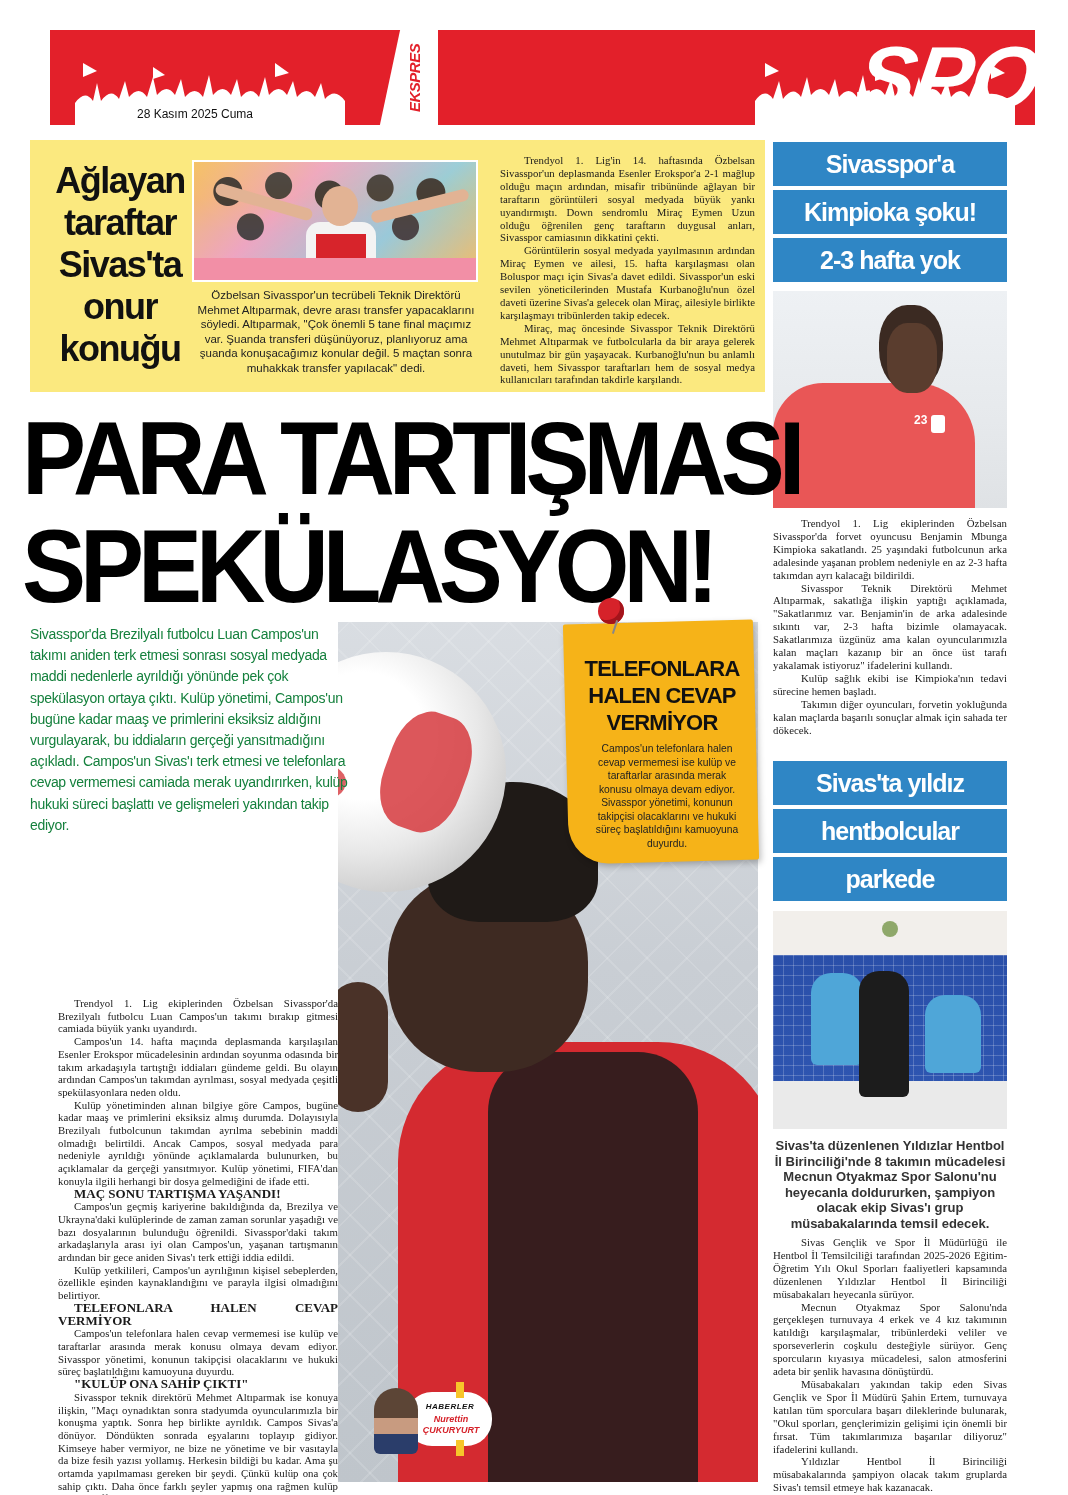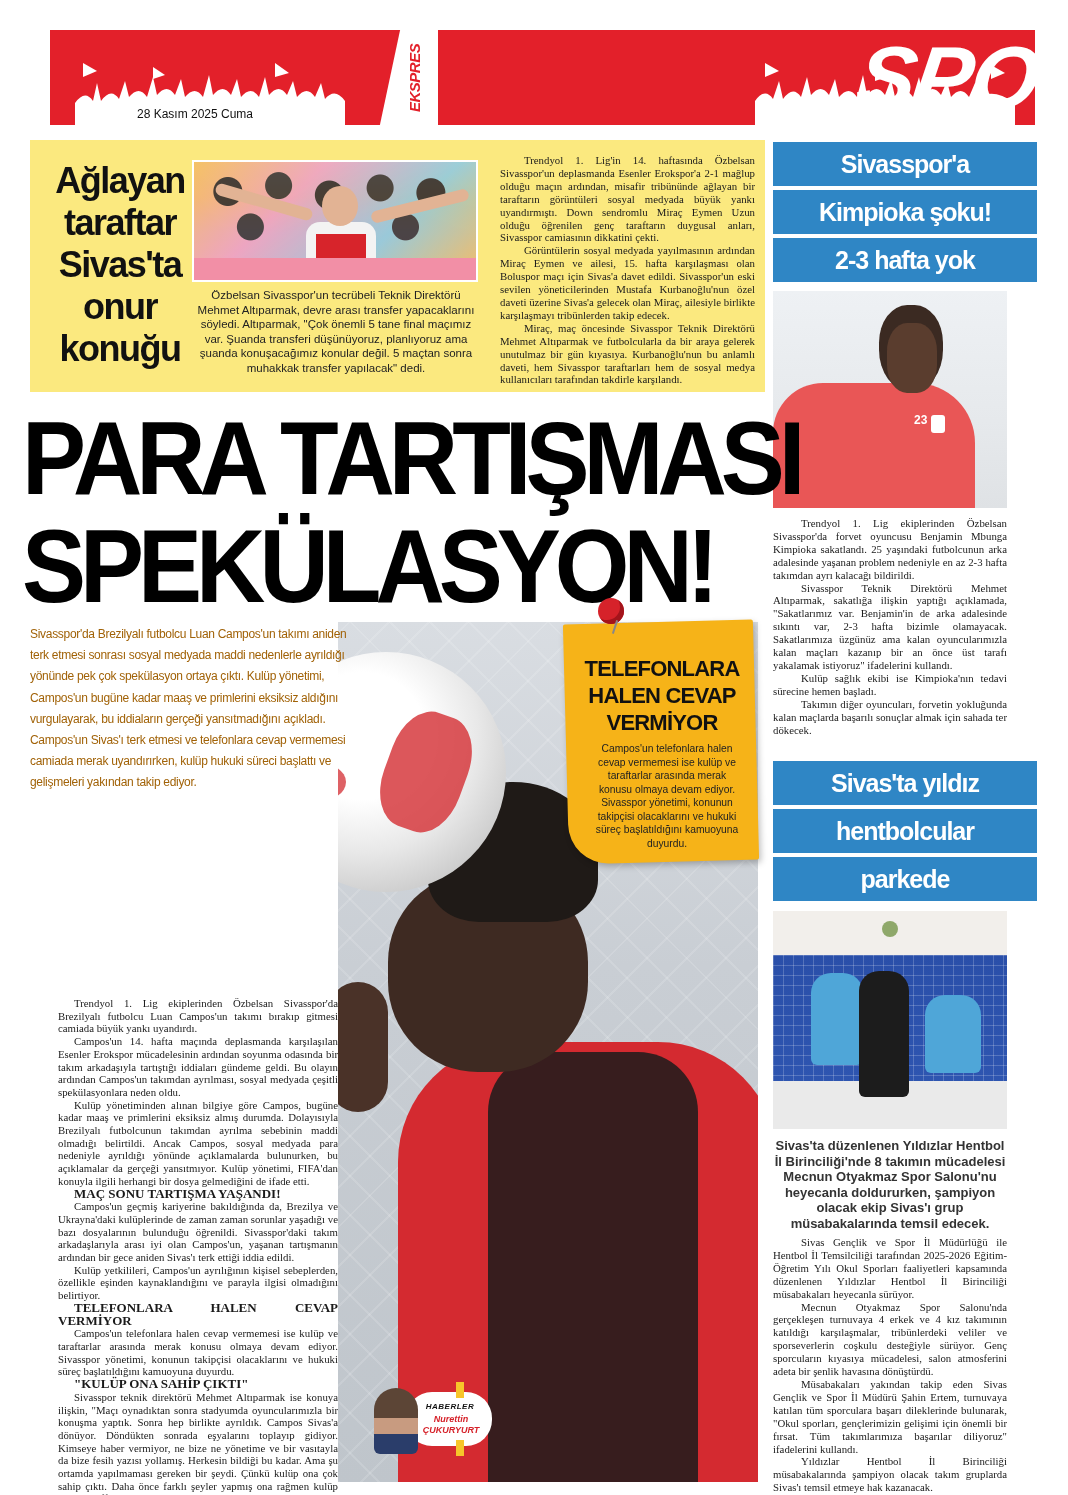--- a/index.html
+++ b/index.html
@@ -36,21 +36,21 @@
   .y-photo .kid-shirt { position: absolute; left: 112px; top: 60px; width: 70px; height: 62px; background: #f3f3f3; border-radius: 14px 14px 0 0; }
   .y-photo .flag { position: absolute; left: 122px; top: 72px; width: 50px; height: 26px; background: #d7242b; }
   .y-photo .arm-l { position: absolute; left: 20px; top: 34px; width: 100px; height: 12px; background: #e2b394; transform: rotate(16deg); border-radius: 6px; }
   .y-photo .arm-r { position: absolute; left: 176px; top: 38px; width: 100px; height: 12px; background: #e2b394; transform: rotate(-14deg); border-radius: 6px; }
   .y-photo .bed { position: absolute; left: 0; right: 0; bottom: 0; height: 22px; background: #f28fa6; }
   .y-caption { position: absolute; left: 162px; top: 148px; width: 288px; font-family: "Liberation Sans", sans-serif; font-size: 11.5px; line-height: 14.6px; text-align: center; color: #222; }
   .y-body { position: absolute; left: 470px; top: 14px; width: 255px; font-size: 10.8px; line-height: 12.9px; text-align: justify; color: #1a1a1a; }
   .y-body p { text-indent: 24px; }
 
   
-  .blue-head { position: absolute; left: 773px; width: 264px; }
+  .blue-head { position: absolute; left: 773px; width: 234px; }
   .blue-bar { height: 44px; background: #2f86c5; margin-bottom: 4px; color: #fff; font-family: "Liberation Sans", sans-serif; font-weight: 900; font-size: 25px; letter-spacing: -1px; text-align: center; line-height: 44px; white-space: nowrap; }
   .right-photo { position: absolute; left: 773px; width: 234px; overflow: hidden; }
   .kimp-photo { top: 291px; height: 217px; background: linear-gradient(180deg,#eef1f4 0%, #e6e9ec 60%, #dfe2e5 100%); }
   .kimp-photo .head { position: absolute; left: 106px; top: 14px; width: 64px; height: 86px; border-radius: 44% 44% 48% 48%; background: #3b2a22; }
   .kimp-photo .face { position: absolute; left: 114px; top: 32px; width: 50px; height: 70px; border-radius: 40%; background: #5a3d2e; }
   .kimp-photo .shirt { position: absolute; left: 0; top: 92px; width: 202px; height: 140px; background: #e95656; border-radius: 50px 60px 0 0; }
   .kimp-photo .num { position: absolute; left: 116px; top: 122px; color: #fff; font-family: "Liberation Sans", sans-serif; font-weight: 700; font-size: 12px; margin-left: 25px; }
   .kimp-photo .crest { position: absolute; left: 158px; top: 124px; width: 14px; height: 18px; background: #fff; border-radius: 3px; }
   .kimp-body { position: absolute; left: 773px; top: 517px; width: 234px; font-size: 10.8px; line-height: 12.9px; text-align: justify; color: #1a1a1a; }
   .kimp-body p { text-indent: 28px; }
@@ -82,21 +82,21 @@
   .athlete-vest { position: absolute; left: 150px; top: 430px; width: 210px; height: 430px; border-radius: 60px 60px 0 0; background: #1b1b1b; opacity: .85; }
   .athlete-hand { position: absolute; left: -10px; top: 360px; width: 60px; height: 130px; border-radius: 30px; background: #4a3228; }
 
   .sticky { position: absolute; left: 566px; top: 622px; width: 190px; height: 240px; background: #f6b318; border-radius: 2px 2px 2px 40px; transform: rotate(-1.5deg); box-shadow: 2px 3px 6px rgba(0,0,0,.25); }
   .pin { position: absolute; left: 598px; top: 598px; width: 26px; height: 26px; border-radius: 50%; background: #d6222a; box-shadow: inset -4px -4px 0 #a3141b; }
   .pin-needle { position: absolute; left: 614px; top: 620px; width: 2px; height: 14px; background: #888; transform: rotate(18deg); }
   .sticky-title { position: absolute; left: 572px; top: 655px; width: 180px; text-align: center; font-family: "Liberation Sans", sans-serif; font-weight: 900; font-size: 22px; line-height: 27px; letter-spacing: -0.8px; color: #111; }
   .sticky-body { position: absolute; left: 590px; top: 742px; width: 154px; text-align: center; font-family: "Liberation Sans", sans-serif; font-size: 10.3px; line-height: 13.5px; color: #222; }
 
   
-  .lead { position: absolute; left: 30px; top: 624px; width: 318px; font-family: "Liberation Sans", sans-serif; font-size: 12px; line-height: 21.2px; color: #a16207; letter-spacing: -0.3px; }
+  .lead { position: absolute; left: 30px; top: 624px; width: 318px; font-family: "Liberation Sans", sans-serif; font-size: 14px; line-height: 21.2px; color: #15803d; letter-spacing: -0.3px; }
   .main-body { position: absolute; left: 58px; top: 997px; width: 280px; font-size: 10.8px; line-height: 12.7px; text-align: justify; color: #1a1a1a; }
   .main-body p { text-indent: 16px; }
   .main-body .sub { font-weight: 700; text-indent: 16px; font-size: 13px; }
 
   
   .author { position: absolute; left: 372px; top: 1378px; width: 118px; height: 80px; font-style: italic; }
   .author-face { position: absolute; left: 2px; top: 10px; width: 44px; height: 66px; border-radius: 22px 22px 6px 6px; background: linear-gradient(180deg,#5c4536 0 45%, #c89b80 45% 70%, #2a3d6a 70%); }
   .author-bubble { position: absolute; left: 34px; top: 14px; width: 86px; height: 54px; background: #fff; border-radius: 26px; }
   .author-bar1 { position: absolute; left: 84px; top: 4px; width: 8px; height: 16px; background: #f7c52a; }
   .author-bar2 { position: absolute; left: 84px; top: 62px; width: 8px; height: 16px; background: #f7c52a; }
@@ -143,21 +143,21 @@
     <div class="arm-r"></div>
     <div class="kid-shirt"></div>
     <div class="flag"></div>
     <div class="kid-head"></div>
     <div class="bed"></div>
   </div>
   <p class="y-caption">Özbelsan Sivasspor'un tecrübeli Teknik Direktörü Mehmet Altıparmak, devre arası transfer yapacaklarını söyledi. Altıparmak, "Çok önemli 5 tane final maçımız var. Şuanda transferi düşünüyoruz, planlıyoruz ama şuanda konuşacağımız konular değil. 5 maçtan sonra muhakkak transfer yapılacak" dedi.</p>
   <div class="y-body">
     <p>Trendyol 1. Lig'in 14. haftasında Özbelsan Sivasspor'un deplasmanda Esenler Erokspor'a 2-1 mağlup olduğu maçın ardından, misafir tribününde ağlayan bir taraftarın görüntüleri sosyal medyada büyük yankı uyandırmıştı. Down sendromlu Miraç Eymen Uzun olduğu öğrenilen genç taraftarın duygusal anları, Sivasspor camiasının dikkatini çekti.</p>
     <p>Görüntülerin sosyal medyada yayılmasının ardından Miraç Eymen ve ailesi, 15. hafta karşılaşması olan Boluspor maçı için Sivas'a davet edildi. Sivasspor'un eski sevilen yöneticilerinden Mustafa Kurbanoğlu'nun özel daveti üzerine Sivas'a gelecek olan Miraç, ailesiyle birlikte karşılaşmayı tribünlerden takip edecek.</p>
-    <p>Miraç, maç öncesinde Sivasspor Teknik Direktörü Mehmet Altıparmak ve futbolcularla da bir araya gelerek unutulmaz bir gün kıyasıya. Kurbanoğlu'nun bu anlamlı daveti, hem Sivasspor taraftarları hem de sosyal medya kullanıcıları tarafından takdirle karşılandı.</p>
+    <p>Miraç, maç öncesinde Sivasspor Teknik Direktörü Mehmet Altıparmak ve futbolcularla da bir araya gelerek unutulmaz bir gün yaşayacak. Kurbanoğlu'nun bu anlamlı daveti, hem Sivasspor taraftarları hem de sosyal medya kullanıcıları tarafından takdirle karşılandı.</p>
   </div>
 </section>
 
 <div class="blue-head" style="top:142px">
   <div class="blue-bar">Sivasspor'a</div>
   <div class="blue-bar">Kimpioka şoku!</div>
   <div class="blue-bar">2-3 hafta yok</div>
 </div>
 <div class="right-photo kimp-photo">
   <div class="shirt"></div>

